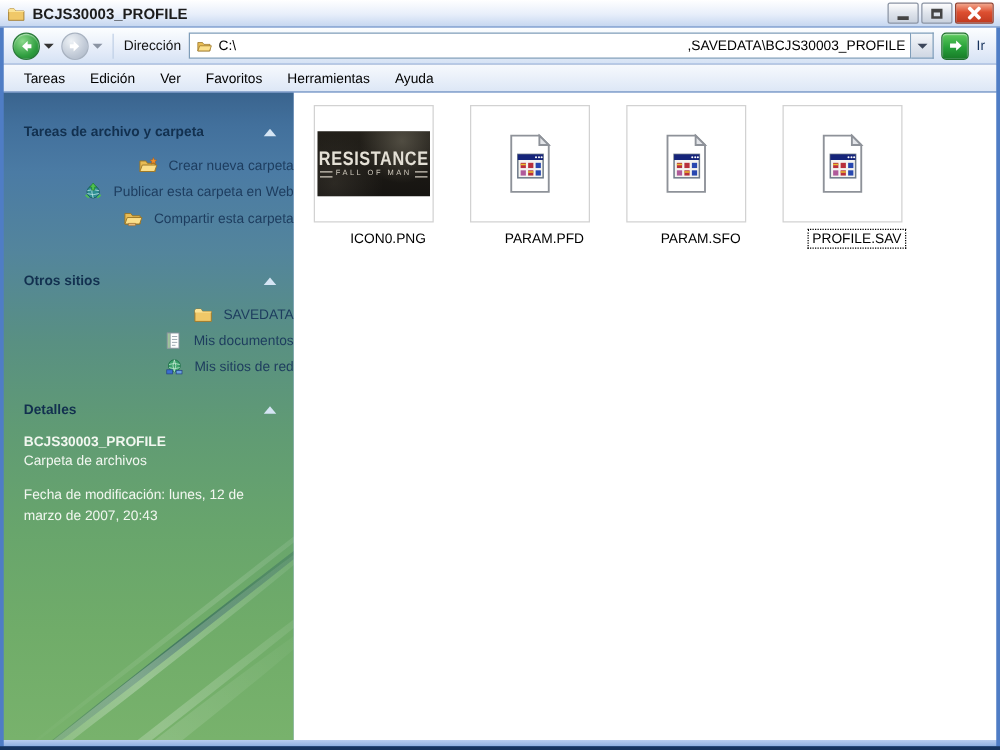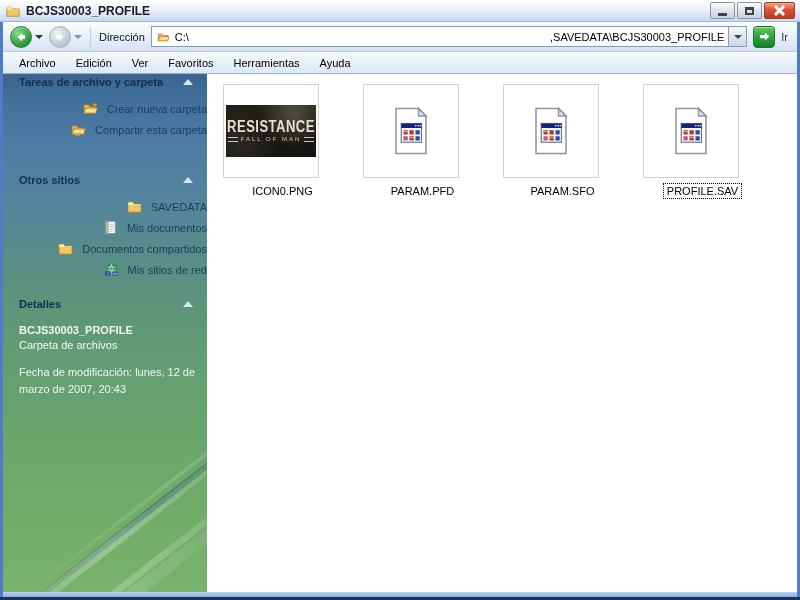--- a/index.html
+++ b/index.html
@@ -71,21 +71,21 @@
     border-bottom:1px solid #9db2d2;
     display:flex; align-items:center; padding:0 6px; z-index:4;
   }
   .menu-item{ font-size:11px; color:#000; padding:3px 10px; cursor:default; }
 
   
   .main{ position:absolute; top:74px; left:3px; right:3px; bottom:8px; display:flex; }
 
   
   .sidebar{
-    width:204px; flex:0 0 auto; position:relative; overflow:hidden; padding-top:0;
+    width:232px; flex:0 0 auto; position:relative; overflow:hidden; padding-top:24px;
     background:linear-gradient(180deg,
       #3a648e 0px, #42709c 26px, #4b7ba4 64px, #53859c 128px,
       #599082 200px, #609b74 270px, #68a56c 350px, #70ac69 430px, #78b26c 100%);
   }
   .swoosh{ position:absolute; width:430px; height:10px; border-radius:50%;
     background:linear-gradient(90deg,transparent,rgba(255,255,255,.28),transparent);
     transform:rotate(-38deg); pointer-events:none; }
   .swoosh.s1{ left:-110px; top:468px; }
   .swoosh.s2{ left:-90px; top:505px; height:7px; opacity:.8;}
   .swoosh.s3{ left:-120px; top:540px; height:14px; opacity:.6;}
@@ -104,21 +104,21 @@
   .p-item .p-label{ font-size:11px; color:#1d3c5e; }
   .gap1{ margin-top:32px; } .gap2{ margin-top:16px; }
 
   .details{ padding-left:16px; position:relative; z-index:1; color:#f2f7f0; }
   .detail-name{ font-size:11px; font-weight:bold; margin-top:12px; }
   .detail-type{ font-size:11px; margin-top:3px; }
   .detail-mod{ font-size:11px; margin-top:13px; width:186px; line-height:1.55; }
 
   
   .content{ flex:1; background:#fff; padding:10px 0 0 16px; position:relative; }
-  .file-grid{ display:flex; gap:44px; }
+  .file-grid{ display:flex; gap:29px; }
   .file-item{ width:96px; display:flex; flex-direction:column; align-items:center; }
   .thumb{ width:96px; height:94px; border:1px solid #d2d2d2; background:#fff;
     display:flex; align-items:center; justify-content:center; }
   .file-label{ margin-top:6px; font-size:11px; color:#000; padding:1px 3px; white-space:nowrap;margin-left:23px; }
   .file-label.focused{ outline:1px dotted #000; }
 
   
   .res-img{ width:90px; height:52px; display:flex; flex-direction:column;
     align-items:center; justify-content:center;
     background:
@@ -246,21 +246,21 @@
   </div>
   <div class="gobtn">
     <svg width="13" height="13" viewBox="0 0 16 16">
       <path d="M2.5 6 L8.5 6 L8.5 3 L14 8 L8.5 13 L8.5 10 L2.5 10 Z" fill="#fff"></path>
     </svg>
   </div>
   <span class="go-label">Ir</span>
 </div>
 
 <div class="menubar">
-  <span class="menu-item">Archivo</span>
+  <span class="menu-item">Tareas</span>
   <span class="menu-item">Edición</span>
   <span class="menu-item">Ver</span>
   <span class="menu-item">Favoritos</span>
   <span class="menu-item">Herramientas</span>
   <span class="menu-item">Ayuda</span>
 </div>
 
 <div class="main">
 
   <div class="sidebar">
@@ -277,20 +277,26 @@
     <div class="panel-items">
       <div class="p-item">
         <svg class="picon" viewBox="0 0 16 16">
           <use href="#i-folder-open"></use>
           <path d="M12.5 1 L13.3 3 L15.3 3.3 L13.8 4.7 L14.2 6.7 L12.5 5.6 L10.8 6.7 L11.2 4.7 L9.7 3.3 L11.7 3 Z" fill="#f0902c" stroke="#b05c10" stroke-width="0.4"></path>
         </svg>
         <span class="p-label">Crear nueva carpeta</span>
       </div>
       <div class="p-item">
         <svg class="picon" viewBox="0 0 16 16">
+            <use href="#i-publish-web"></use>
+          </svg>
+        <span class="p-label">Publicar esta carpeta en Web</span>
+      </div>
+      <div class="p-item">
+        <svg class="picon" viewBox="0 0 16 16">
           <use href="#i-folder-open"></use>
           <path d="M4 12.5 L10 12.5 L10 14.5 L4 14.5 Z" fill="#e8b87c" stroke="#9a6a2c" stroke-width="0.5"></path>
         </svg>
         <span class="p-label">Compartir esta carpeta</span>
       </div>
     </div>
 
     <div class="panel-header gap1">
       <span class="panel-title">Otros sitios</span>
       <div class="chev-up"></div>
@@ -300,26 +306,20 @@
         <svg class="picon" viewBox="0 0 16 16">
             <use href="#i-folder-closed"></use>
           </svg>
         <span class="p-label">SAVEDATA</span>
       </div>
       <div class="p-item">
         <svg class="picon" viewBox="0 0 16 16">
             <use href="#i-doc-page"></use>
           </svg>
         <span class="p-label">Mis documentos</span>
-      </div>
-      <div class="p-item">
-        <svg class="picon" viewBox="0 0 16 16">
-            <use href="#i-folder-closed"></use>
-          </svg>
-        <span class="p-label">Documentos compartidos</span>
       </div>
       <div class="p-item">
         <svg class="picon" viewBox="0 0 16 16">
             <use href="#i-globe-net"></use>
           </svg>
         <span class="p-label">Mis sitios de red</span>
       </div>
     </div>
 
     <div class="panel-header gap2">

